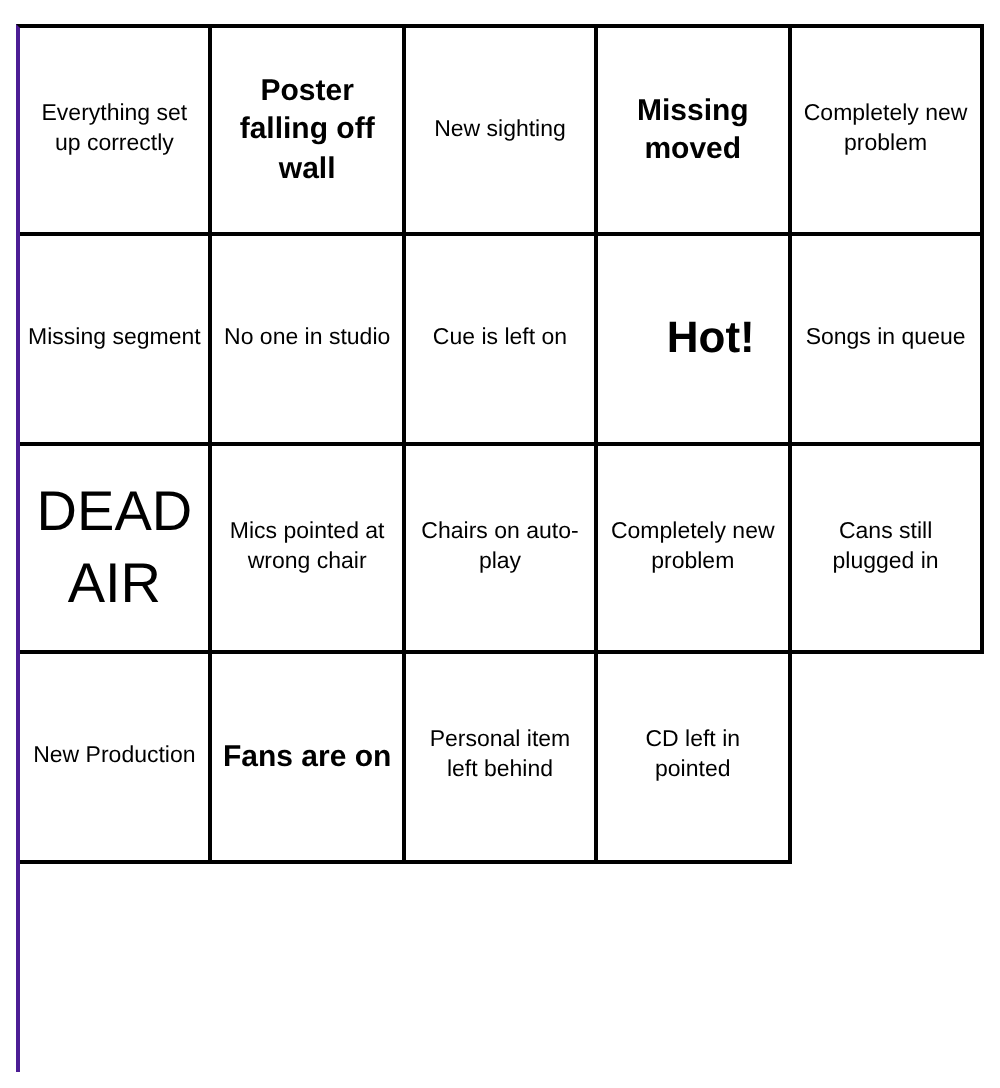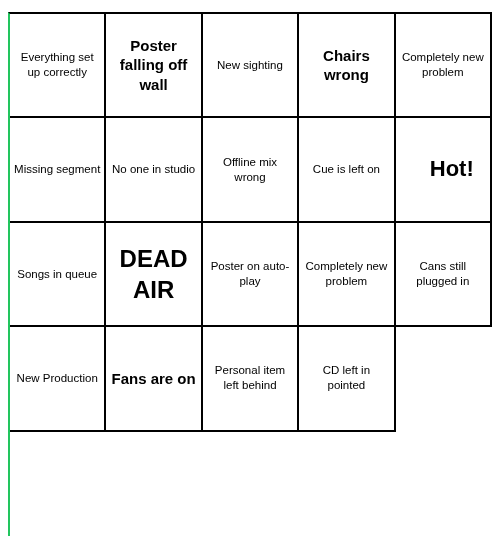--- a/index.html
+++ b/index.html
@@ -28,21 +28,21 @@
       width: 88px;
       text-align: center;
     }
     .bingo-grid {
       display: grid;
       grid-template-columns: repeat(5, 1fr);
       grid-template-rows: repeat(5, 1fr);
       width: 100%;
       flex: 1;
       border-top: 2px solid #000;
-      border-left: 2px solid #22c55e;
+      border-left: 2px solid #4c1d95;
     }
     .bingo-cell {
       border-right: 2px solid #000;
       border-bottom: 2px solid #000;
       display: flex;
       align-items: center;
       justify-content: center;
       text-align: center;
       padding: 4px;
       font-size: 11.5px;
@@ -52,48 +52,48 @@
     .bingo-cell.large-text {
       font-size: 15px;
       font-weight: bold;
     }
     .bingo-cell.xl-text {
       font-size: 22px;
       font-weight: bold;
       padding-left: 22px;
     }
     .bingo-cell.dead-air {
-      font-size: 24px;
-      font-weight: bold;
+      font-size: 28px;
+      font-weight: normal;
     }
   </style>
 </head>
 <body>
 
 <div class="bingo-title">
   <span></span>
   <span></span>
   <span></span>
   <span></span>
   <span></span>
 </div>
 
 <div class="bingo-grid" id="bingo-grid">
 <div class="bingo-cell">Everything set up correctly</div>
     <div class="bingo-cell large-text">Poster falling off wall</div>
     <div class="bingo-cell">New sighting</div>
-    <div class="bingo-cell large-text">Chairs wrong</div>
+    <div class="bingo-cell large-text">Missing moved</div>
     <div class="bingo-cell">Completely new problem</div>
     <div class="bingo-cell">Missing segment</div>
     <div class="bingo-cell">No one in studio</div>
-    <div class="bingo-cell">Offline mix wrong</div>
     <div class="bingo-cell">Cue is left on</div>
     <div class="bingo-cell xl-text">Hot!</div>
     <div class="bingo-cell">Songs in queue</div>
     <div class="bingo-cell dead-air">DEAD AIR</div>
-    <div class="bingo-cell">Poster on auto-play</div>
+    <div class="bingo-cell">Mics pointed at wrong chair</div>
+    <div class="bingo-cell">Chairs on auto-play</div>
     <div class="bingo-cell">Completely new problem</div>
     <div class="bingo-cell">Cans still plugged in</div>
     <div class="bingo-cell">New Production</div>
     <div class="bingo-cell large-text">Fans are on</div>
     <div class="bingo-cell">Personal item left behind</div>
     <div class="bingo-cell">CD left in pointed</div>
   </div>
 
 </body></html>

